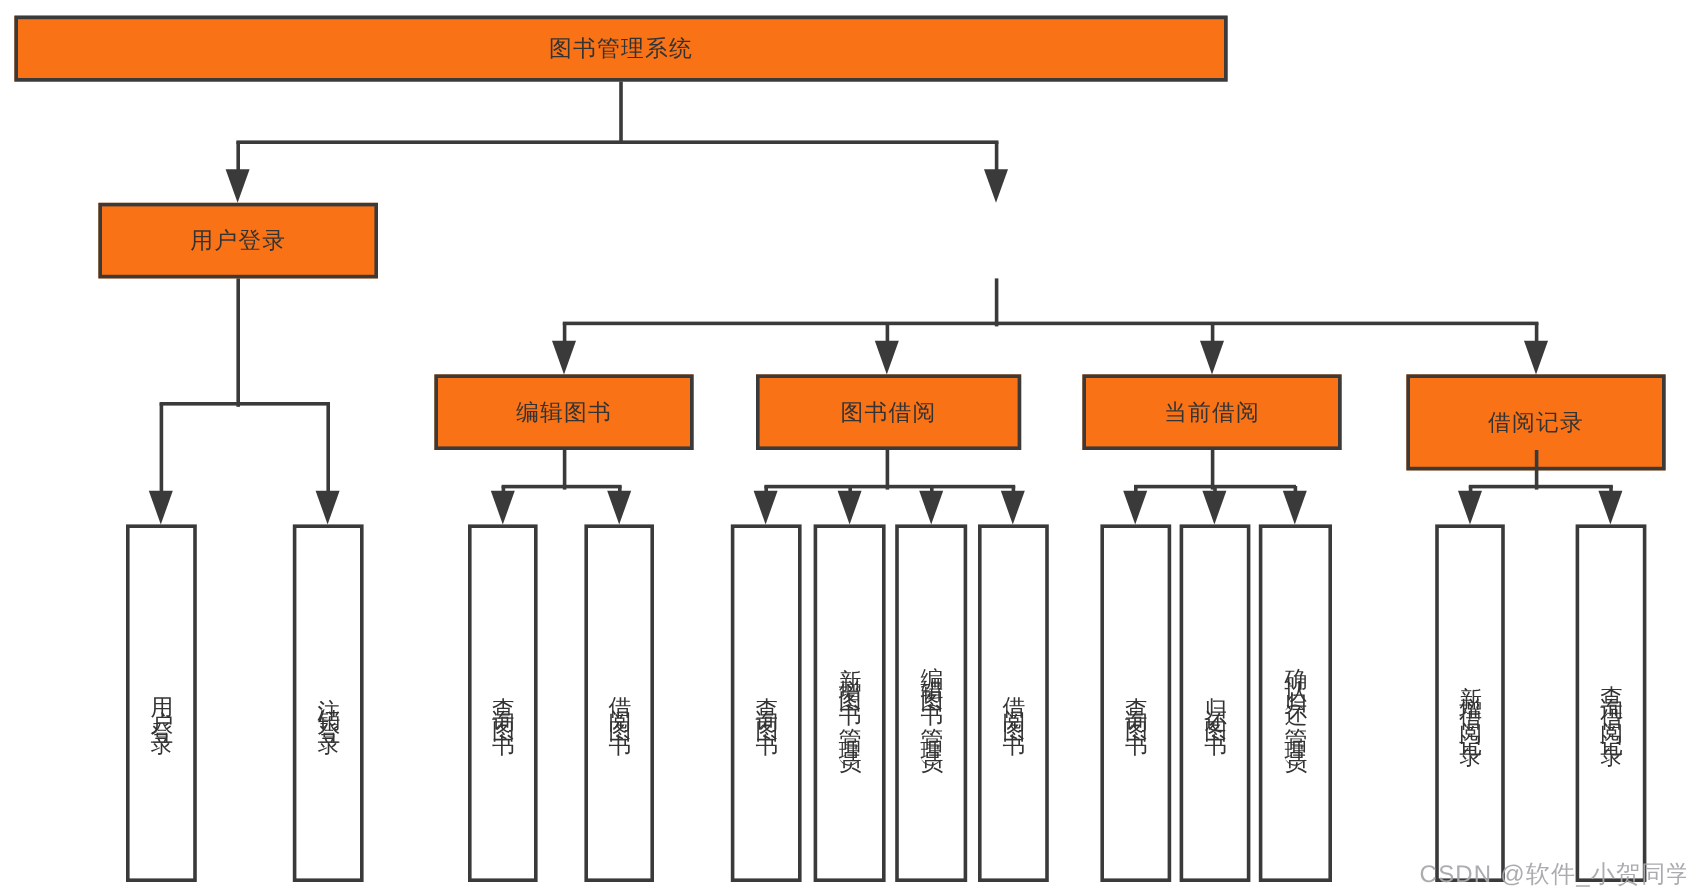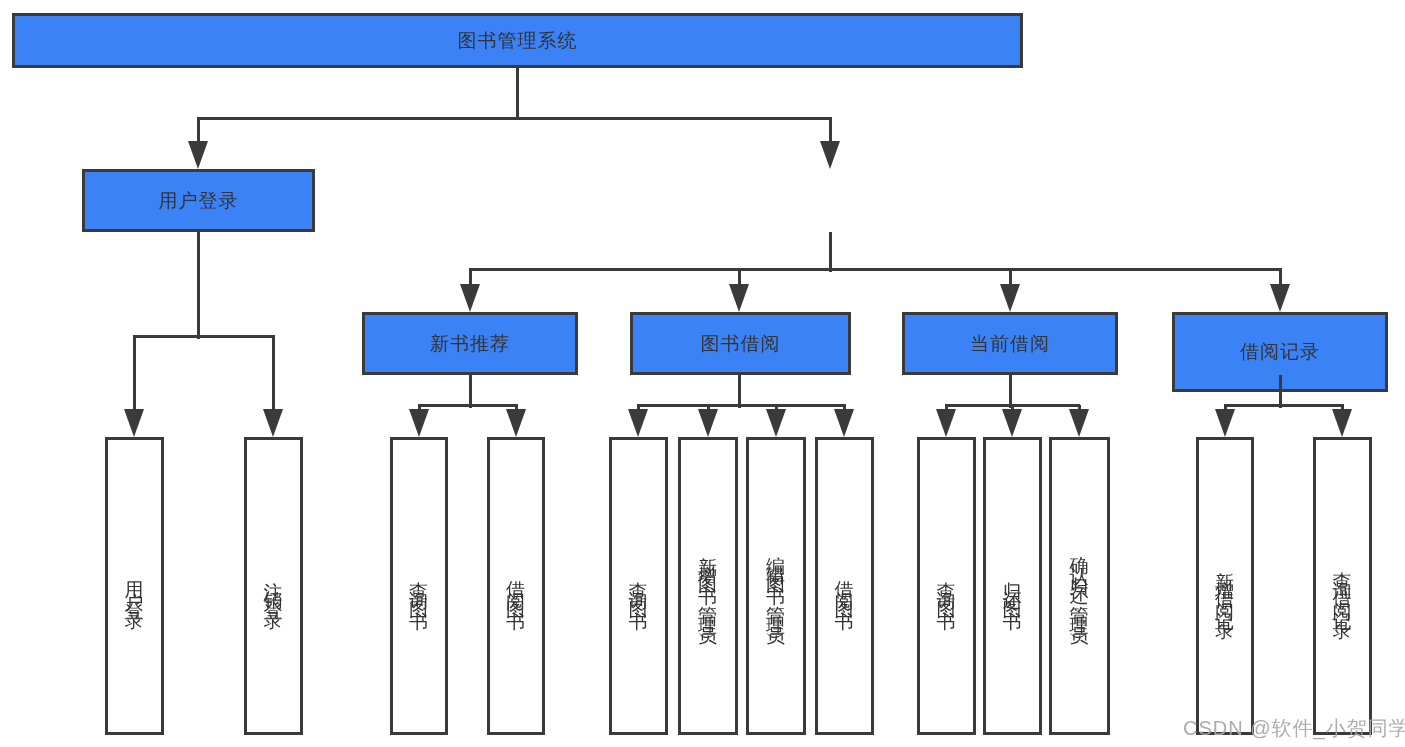--- a/index.html
+++ b/index.html
@@ -8,21 +8,21 @@
     width: 1405px;
     height: 747px;
     background: #ffffff;
     overflow: hidden;
     font-family: "Liberation Sans", "DejaVu Sans", sans-serif;
   }
   .node {
     position: absolute;
     box-sizing: border-box;
     border: 3px solid #3a3a3a;
-    background: #3b82f6;
+    background: #f97316;
     display: flex;
     align-items: center;
     justify-content: center;
   }
   .node .hlabel {
     font-size: 19px;
     color: #333333;
     letter-spacing: 1px;
     white-space: nowrap;
   }
@@ -76,21 +76,21 @@
 
   <div class="node" style="left:12px; top:13px; width:1011px; height:55px">
     <span class="hlabel">图书管理系统</span>
   </div>
 
   <div class="node" style="left:82px; top:169px; width:233px; height:63px">
     <span class="hlabel">用户登录</span>
   </div>
 
   <div class="node" style="left:362px; top:312px; width:216px; height:63px">
-    <span class="hlabel">新书推荐</span>
+    <span class="hlabel">编辑图书</span>
   </div>
   <div class="node" style="left:630px; top:312px; width:221px; height:63px">
     <span class="hlabel">图书借阅</span>
   </div>
   <div class="node" style="left:902px; top:312px; width:216px; height:63px">
     <span class="hlabel">当前借阅</span>
   </div>
   <div class="node" style="left:1172px; top:312px; width:216px; height:80px">
     <span class="hlabel">借阅记录</span>
   </div>

